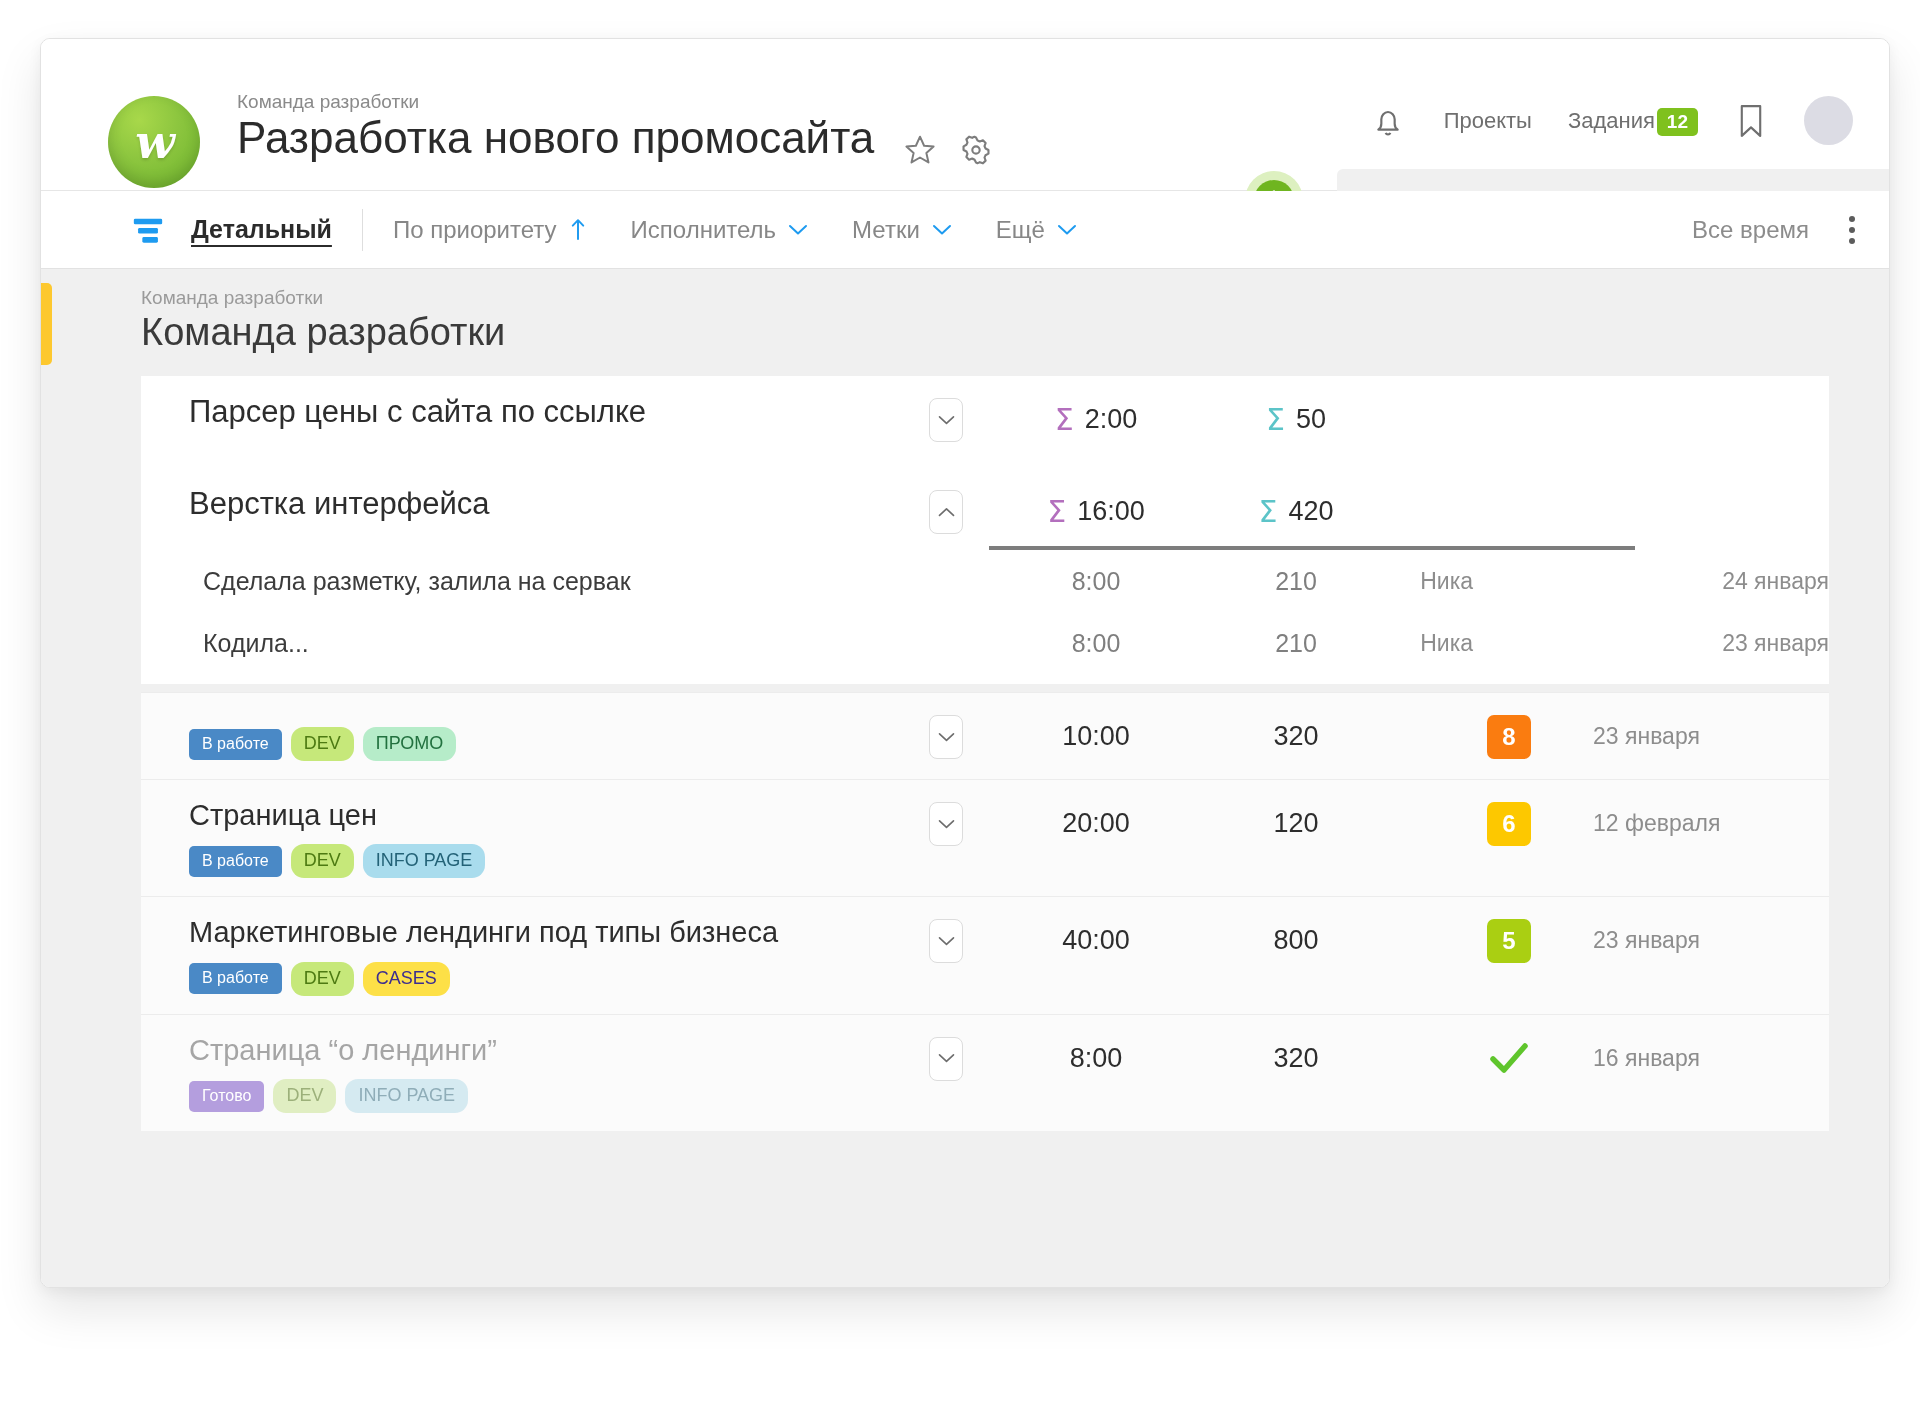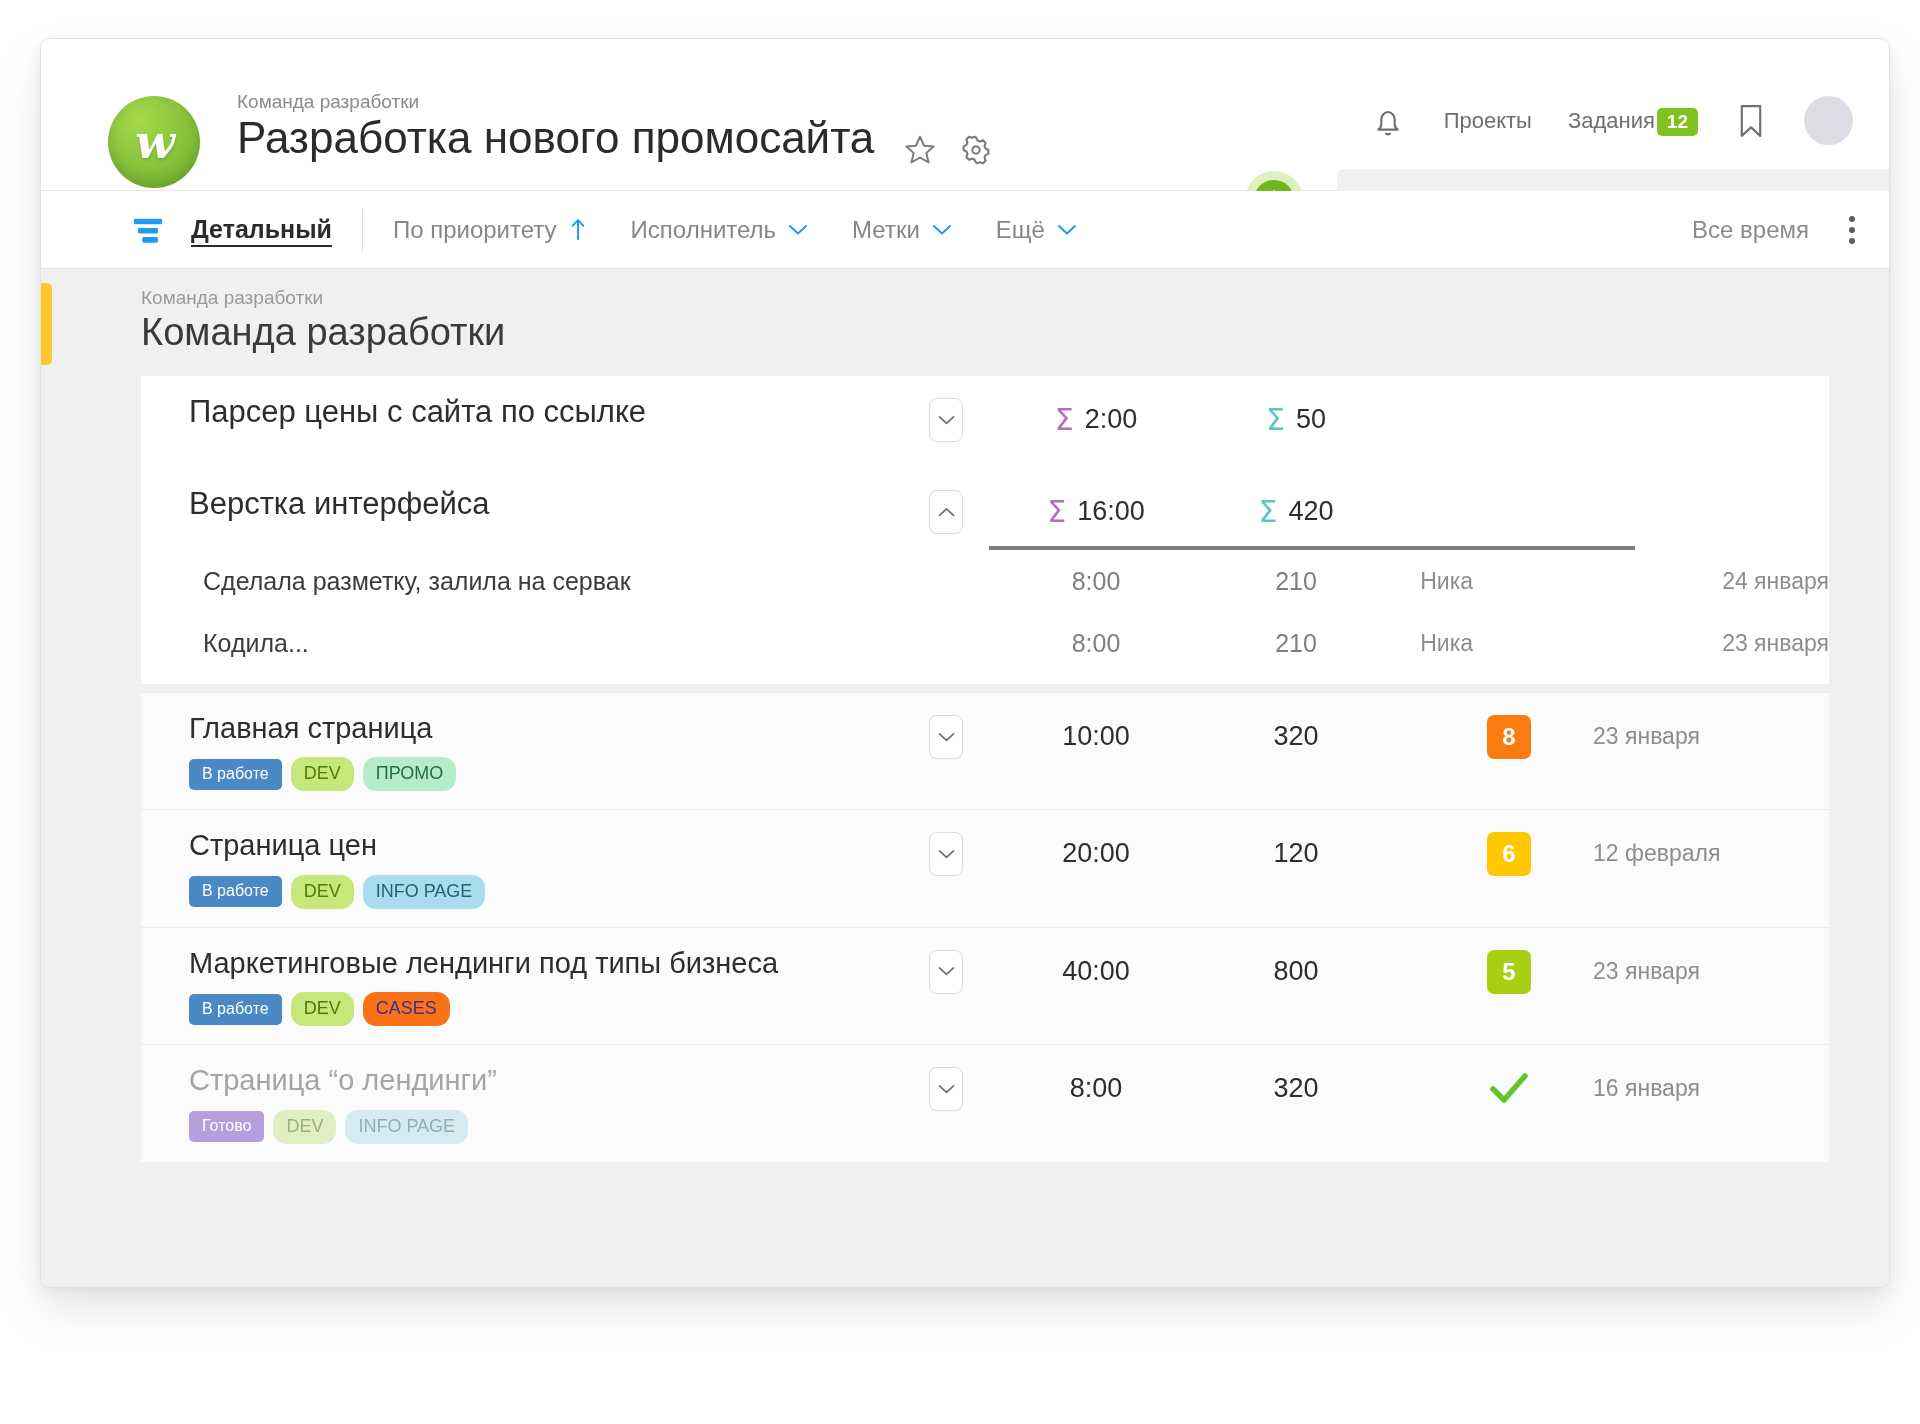--- a/index.html
+++ b/index.html
@@ -244,21 +244,21 @@
   .tag-status.done-st { background: #b49ede; }
   .tag {
     font-size: 18px;
     border-radius: 13px;
     padding: 6px 13px 7px;
     white-space: nowrap;
   }
   .tag.dev   { background: #c6e87a; color: #4d7a12; }
   .tag.promo { background: #b6ecc9; color: #22713f; }
   .tag.info  { background: #a9dced; color: #236277; }
-  .tag.cases { background: #f97316; color: #3c2d90; }
+  .tag.cases { background: #fde047; color: #3c2d90; }
   .tag.faded-dev  { background: #e0eec2; color: #9cb07a; }
   .tag.faded-info { background: #d5eaf1; color: #8fadb8; }
 
   .chev {
     width: 34px; height: 44px;
     border: 1px solid #dcdcdc;
     border-radius: 8px;
     background: #fff;
     display: flex; align-items: center; justify-content: center;
     cursor: pointer;
@@ -542,21 +542,20 @@
               <span class="face"><span class="bg" style="background:#f3c9c6"></span><span class="hair" style="background:#2a1d18"></span><span class="skin" style="background:#e6b090"></span><span class="body" style="background:#a86b74"></span></span>
             </span>
           </div>
           <div class="sub-sp"></div>
           <div class="sub-date">23 января</div>
         </div>
       </div>
 
       <div class="row">
         <div class="r-main">
-          <div class="r-title">Главная страница</div>
           <div class="tags">
             <span class="tag-status">В работе</span>
             <span class="tag dev">DEV</span>
             <span class="tag promo">ПРОМО</span>
           </div>
         </div>
         <div class="c-chev">
           <span class="chev">
             <svg width="17" height="11" viewBox="0 0 18 11">
                   <path d="M1.6 1.6 L9 8.6 L16.4 1.6" fill="none" stroke="#6d6d6d" stroke-width="1.7" stroke-linecap="round" stroke-linejoin="round"></path>

